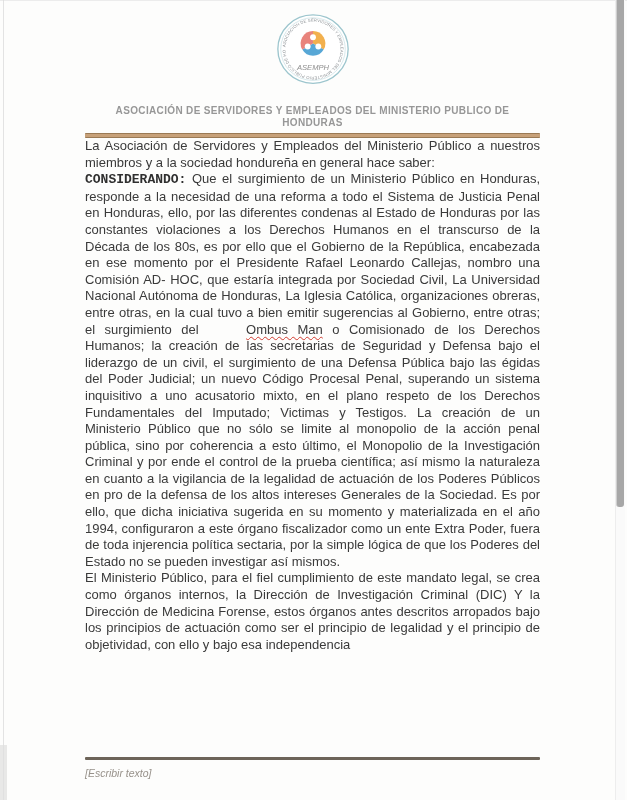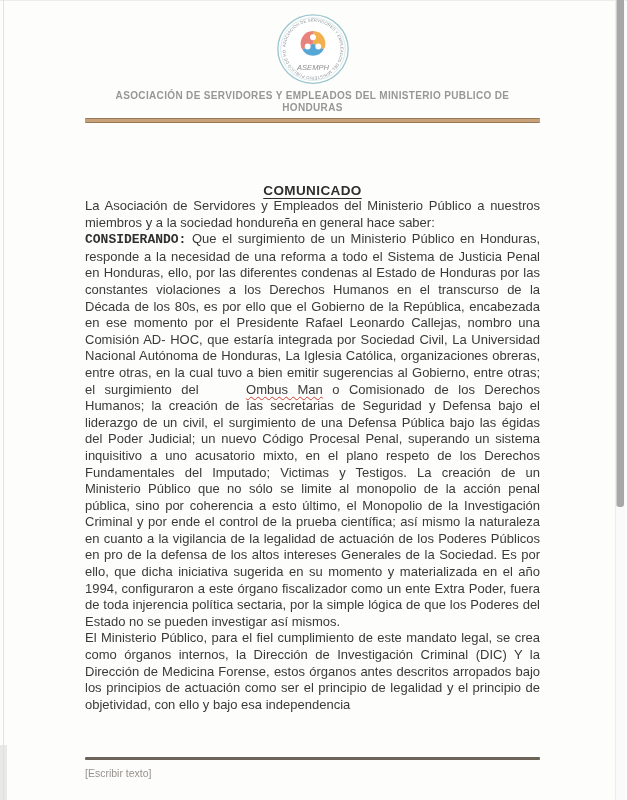--- a/index.html
+++ b/index.html
@@ -12,21 +12,21 @@
   .page{
     position:absolute;inset:0;background:#fdfdfc;
   }
   .edge-top{position:absolute;top:0;left:0;right:0;height:1px;background:#ececec;}
   .edge-left{position:absolute;top:0;left:3px;bottom:0;width:1px;background:#dcdcdc;opacity:.8;}
   .edge-bottom-left{position:absolute;left:0;bottom:0;width:7px;height:55px;background:#dedede;opacity:.7;}
 
   .content{position:absolute;left:85px;right:87px;top:0;}
 
   .logo-wrap{text-align:center;margin-top:13px;height:76px;}
-  .org-line1{margin-top:1px;text-align:center;font-size:10px;font-weight:bold;
+  .org-line1{margin-top:16px;text-align:center;font-size:10px;font-weight:bold;
     color:#979797;letter-spacing:.35px;line-height:12px;}
   .org-line2{margin-top:2px;text-align:center;font-size:10px;font-weight:bold;
     color:#979797;letter-spacing:.35px;line-height:12px;}
   .header-rule{margin-top:4px;height:3px;background:#c7a179;
     border-top:1px solid #9a7a55;border-bottom:1px solid #9a7a55;border-radius:1px;}
 
   .doc-title{margin-top:60px;text-align:center;font-size:13.5px;font-weight:bold;
     color:#2e2e2e;letter-spacing:.4px;text-decoration:underline;text-underline-offset:3px;}
 
   p.body-par{
@@ -34,21 +34,21 @@
   }
   .intro{margin-top:41px;}
   .considerando{margin-top:32px;}
   .lead-bold{font-weight:bold;color:#2f2f2f;font-family:Liberation Mono, monospace;}
   .squiggle{
     text-decoration:underline wavy #d23b2f;
     text-decoration-thickness:1px;text-underline-offset:2px;margin-left:38px;
   }
   .par2{margin-top:24px;}
 
-  .footer{position:absolute;left:85px;right:87px;top:757px;}
+  .footer{position:absolute;left:85px;right:87px;top:757px;font-style:italic;}
   .footer-rule{height:3px;background:#6d6459;border-radius:1px;}
   .footer-row{position:relative;margin-top:7px;height:14px;
     font-size:10.5px;color:#97918a;}
   .footer-left{position:absolute;left:0;top:0;}
   .footer-center{position:absolute;left:0;right:0;top:0;text-align:center;}
 
   .sb-track{position:absolute;right:2px;top:0;width:9px;height:800px;
     background:#fafafa;border-left:1px solid #ededed;}
   .sb-thumb{position:absolute;right:1px;top:0;width:7px;height:507px;
     background:#a7a7a7;border-left:1px solid #cfcfcf;
@@ -82,21 +82,20 @@
           <circle cx="47.6" cy="35.2" r="3.1" fill="#ffffff"></circle>
           <circle cx="36.4" cy="35.2" r="3.1" fill="#ffffff"></circle>
         </g>
         <text x="42" y="60" font-size="8" font-style="italic" fill="#8f8f8f" text-anchor="middle">ASEMPH</text>
       </svg>
     </div>
 
     <div class="org-line1">ASOCIACIÓN DE SERVIDORES Y EMPLEADOS DEL MINISTERIO PUBLICO DE HONDURAS</div>
     <div class="header-rule"></div>
 
-    <div class="doc-title">COMUNICADO</div>
 
     <p class="body-par intro">La Asociación de Servidores y Empleados del Ministerio Público a nuestros miembros y a la sociedad hondureña en general hace saber:</p>
 
     <p class="body-par considerando"><span class="lead-bold">CONSIDERANDO:</span><span> Que el surgimiento de un Ministerio Público en Honduras, responde a la necesidad de una reforma a todo el Sistema de Justicia Penal en Honduras, ello, por las diferentes condenas al Estado de Honduras por las constantes violaciones a los Derechos Humanos en el transcurso de la Década de los 80s, es por ello que el Gobierno de la República, encabezada en ese momento por el Presidente Rafael Leonardo Callejas, nombro una Comisión AD- HOC, que estaría integrada por Sociedad Civil, La Universidad Nacional Autónoma de Honduras, La Iglesia Católica, organizaciones obreras, entre otras, en la cual tuvo a bien emitir sugerencias al Gobierno, entre otras; el surgimiento del </span><span class="squiggle">Ombus Man</span><span> o Comisionado de los Derechos Humanos; la creación de las secretarias de Seguridad y Defensa bajo el liderazgo de un civil, el surgimiento de una Defensa Pública bajo las égidas del Poder Judicial; un nuevo Código Procesal Penal, superando un sistema inquisitivo a uno acusatorio mixto, en el plano respeto de los Derechos Fundamentales del Imputado; Victimas y Testigos. La creación de un Ministerio Público que no sólo se limite al monopolio de la acción penal pública, sino por coherencia a esto último, el Monopolio de la Investigación Criminal y por ende el control de la prueba científica; así mismo la naturaleza en cuanto a la vigilancia de la legalidad de actuación de los Poderes Públicos en pro de la defensa de los altos intereses Generales de la Sociedad. Es por ello, que dicha iniciativa sugerida en su momento y materializada en el año 1994, configuraron a este órgano fiscalizador como un ente Extra Poder, fuera de toda injerencia política sectaria, por la simple lógica de que los Poderes del Estado no se pueden investigar así mismos.</span></p>
 
     <p class="body-par par2">El Ministerio Público, para el fiel cumplimiento de este mandato legal, se crea como órganos internos, la Dirección de Investigación Criminal (DIC) Y la Dirección de Medicina Forense, estos órganos antes descritos arropados bajo los principios de actuación como ser el principio de legalidad y el principio de objetividad, con ello y bajo esa independencia</p>
   </div>
 
   <div class="footer">
     <div class="footer-rule"></div>

